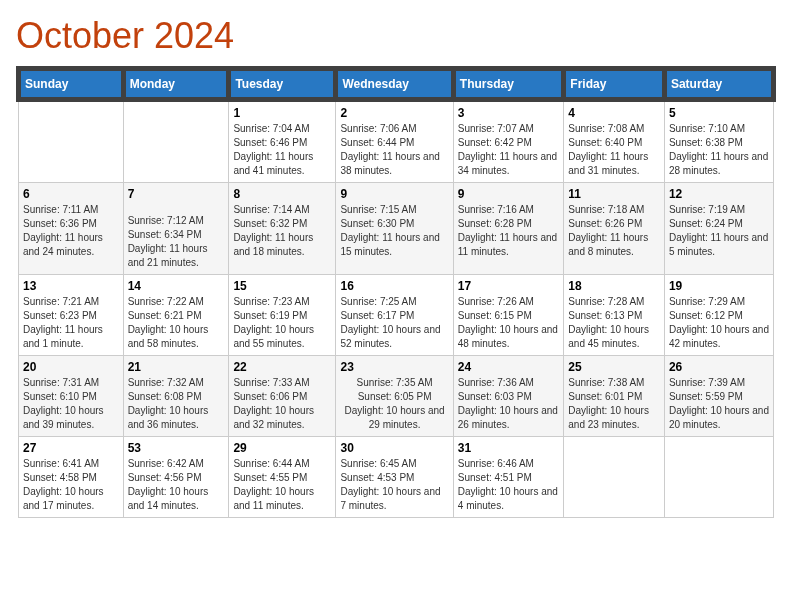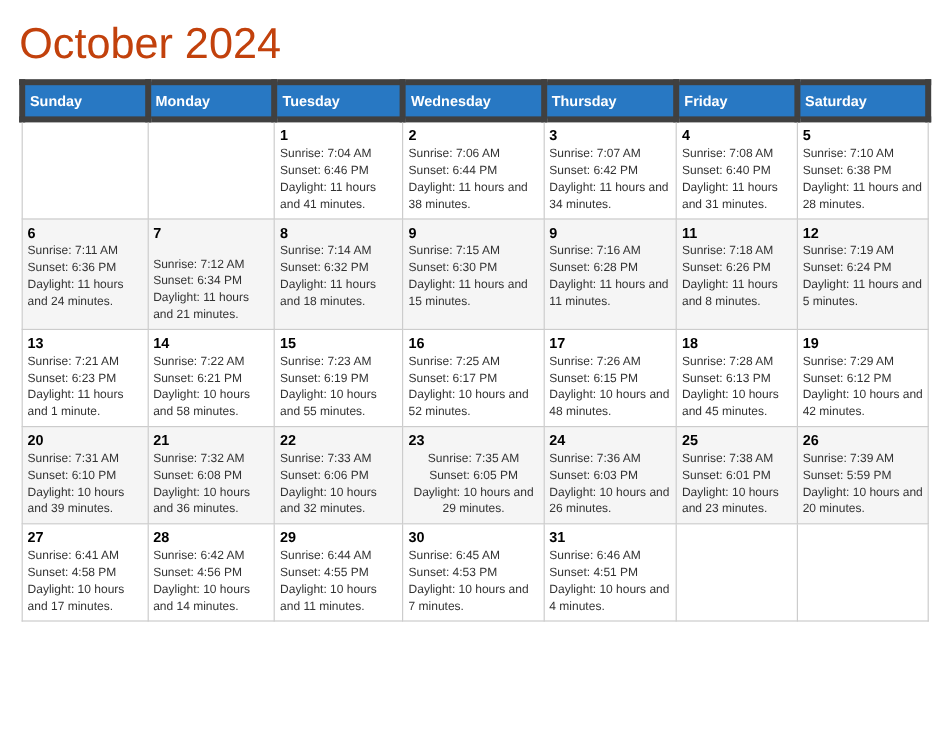--- a/index.html
+++ b/index.html
@@ -265,21 +265,21 @@
         </td>
       </tr>
       <tr>
         <td>
           <span class="day-num">27</span>
           <div class="day-info" style="white-space: pre-line;">Sunrise: 6:41 AM
 Sunset: 4:58 PM
 Daylight: 10 hours and 17 minutes.</div>
         </td>
         <td>
-          <span class="day-num">28</span>
+          <span class="day-num">53</span>
           <div class="day-info" style="white-space: pre-line;">Sunrise: 6:42 AM
 Sunset: 4:56 PM
 Daylight: 10 hours and 14 minutes.</div>
         </td>
         <td>
           <span class="day-num">29</span>
           <div class="day-info" style="white-space: pre-line;">Sunrise: 6:44 AM
 Sunset: 4:55 PM
 Daylight: 10 hours and 11 minutes.</div>
         </td>

